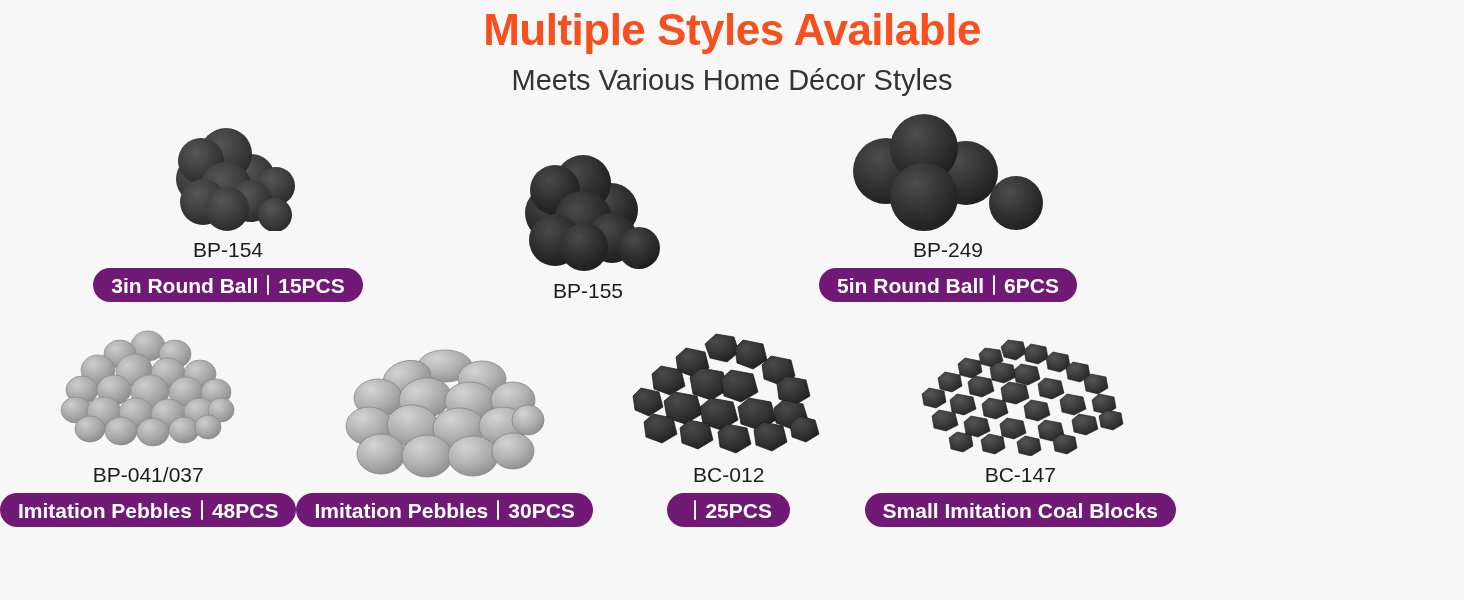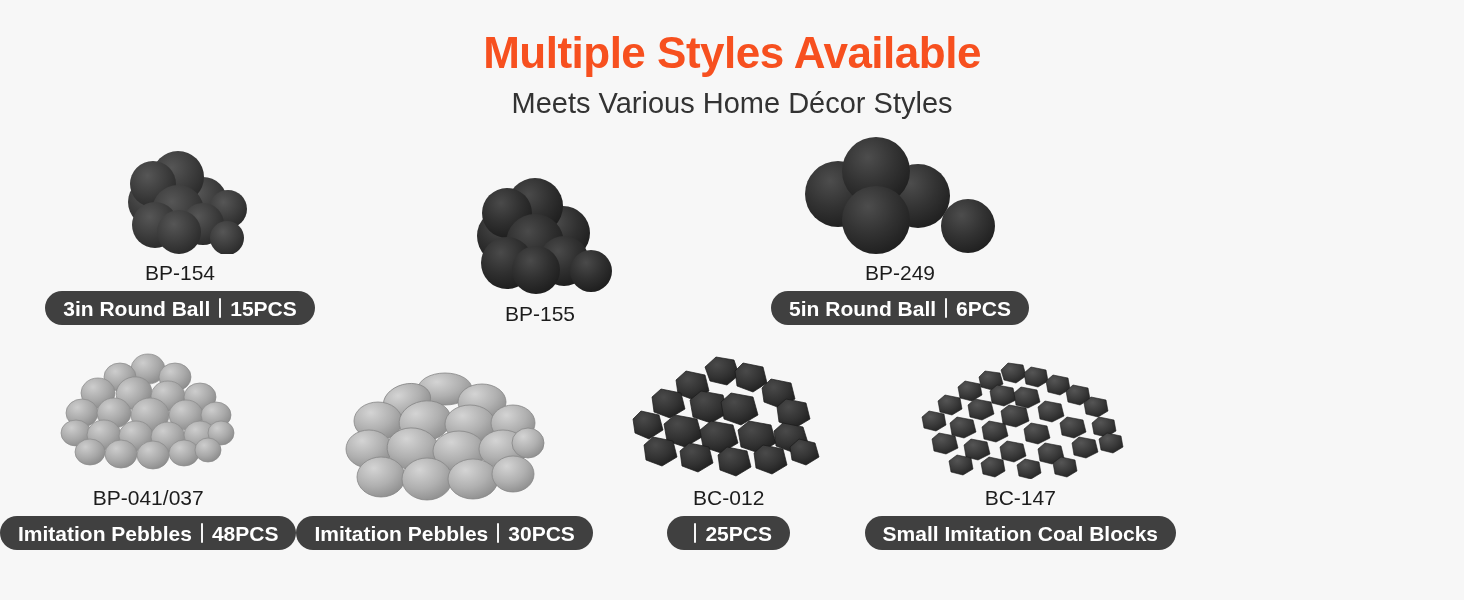--- a/index.html
+++ b/index.html
@@ -11,41 +11,42 @@
     height: 600px;
     background: #f7f7f7;
     font-family: "Liberation Sans", sans-serif;
     overflow: hidden;
     position: relative;
   }
 
   
   .header {
     text-align: center;
-    padding-top: 30px;
+    padding-top: 7px;
   }
   .title {
     font-size: 44px;
     font-weight: bold;
     color: #f7501f;
     letter-spacing: -0.5px;
     line-height: 1.05;
     margin: 0;
   }
   .subtitle {
     font-size: 29px;
     color: #333333;
     font-weight: normal;
     margin: 12px 0 0 0;
     line-height: 1.1;
   }
 
   
   .row {
     display: flex;
+    justify-content: center;
     align-items: flex-end;
     width: 1176px;
   }
   .row-top {
     margin-top: 14px;
     gap: 0px;
   }
   .row-bottom {
     margin-top: 14px;
     gap: 0px;
@@ -71,21 +72,21 @@
     font-size: 21px;
     color: #1c1c1c;
     font-weight: normal;
     margin-top: 7px;
     line-height: 1.1;
     white-space: nowrap;
   }
 
   .badge {
     margin-top: 7px;
-    background: #404040;
+    background: #701a75;
     color: #ffffff;
     border-radius: 999px;
     height: 34px;
     display: inline-flex;
     align-items: center;
     justify-content: center;
     padding: 0 18px;
     font-size: 21px;
     font-weight: bold;
     white-space: nowrap;

